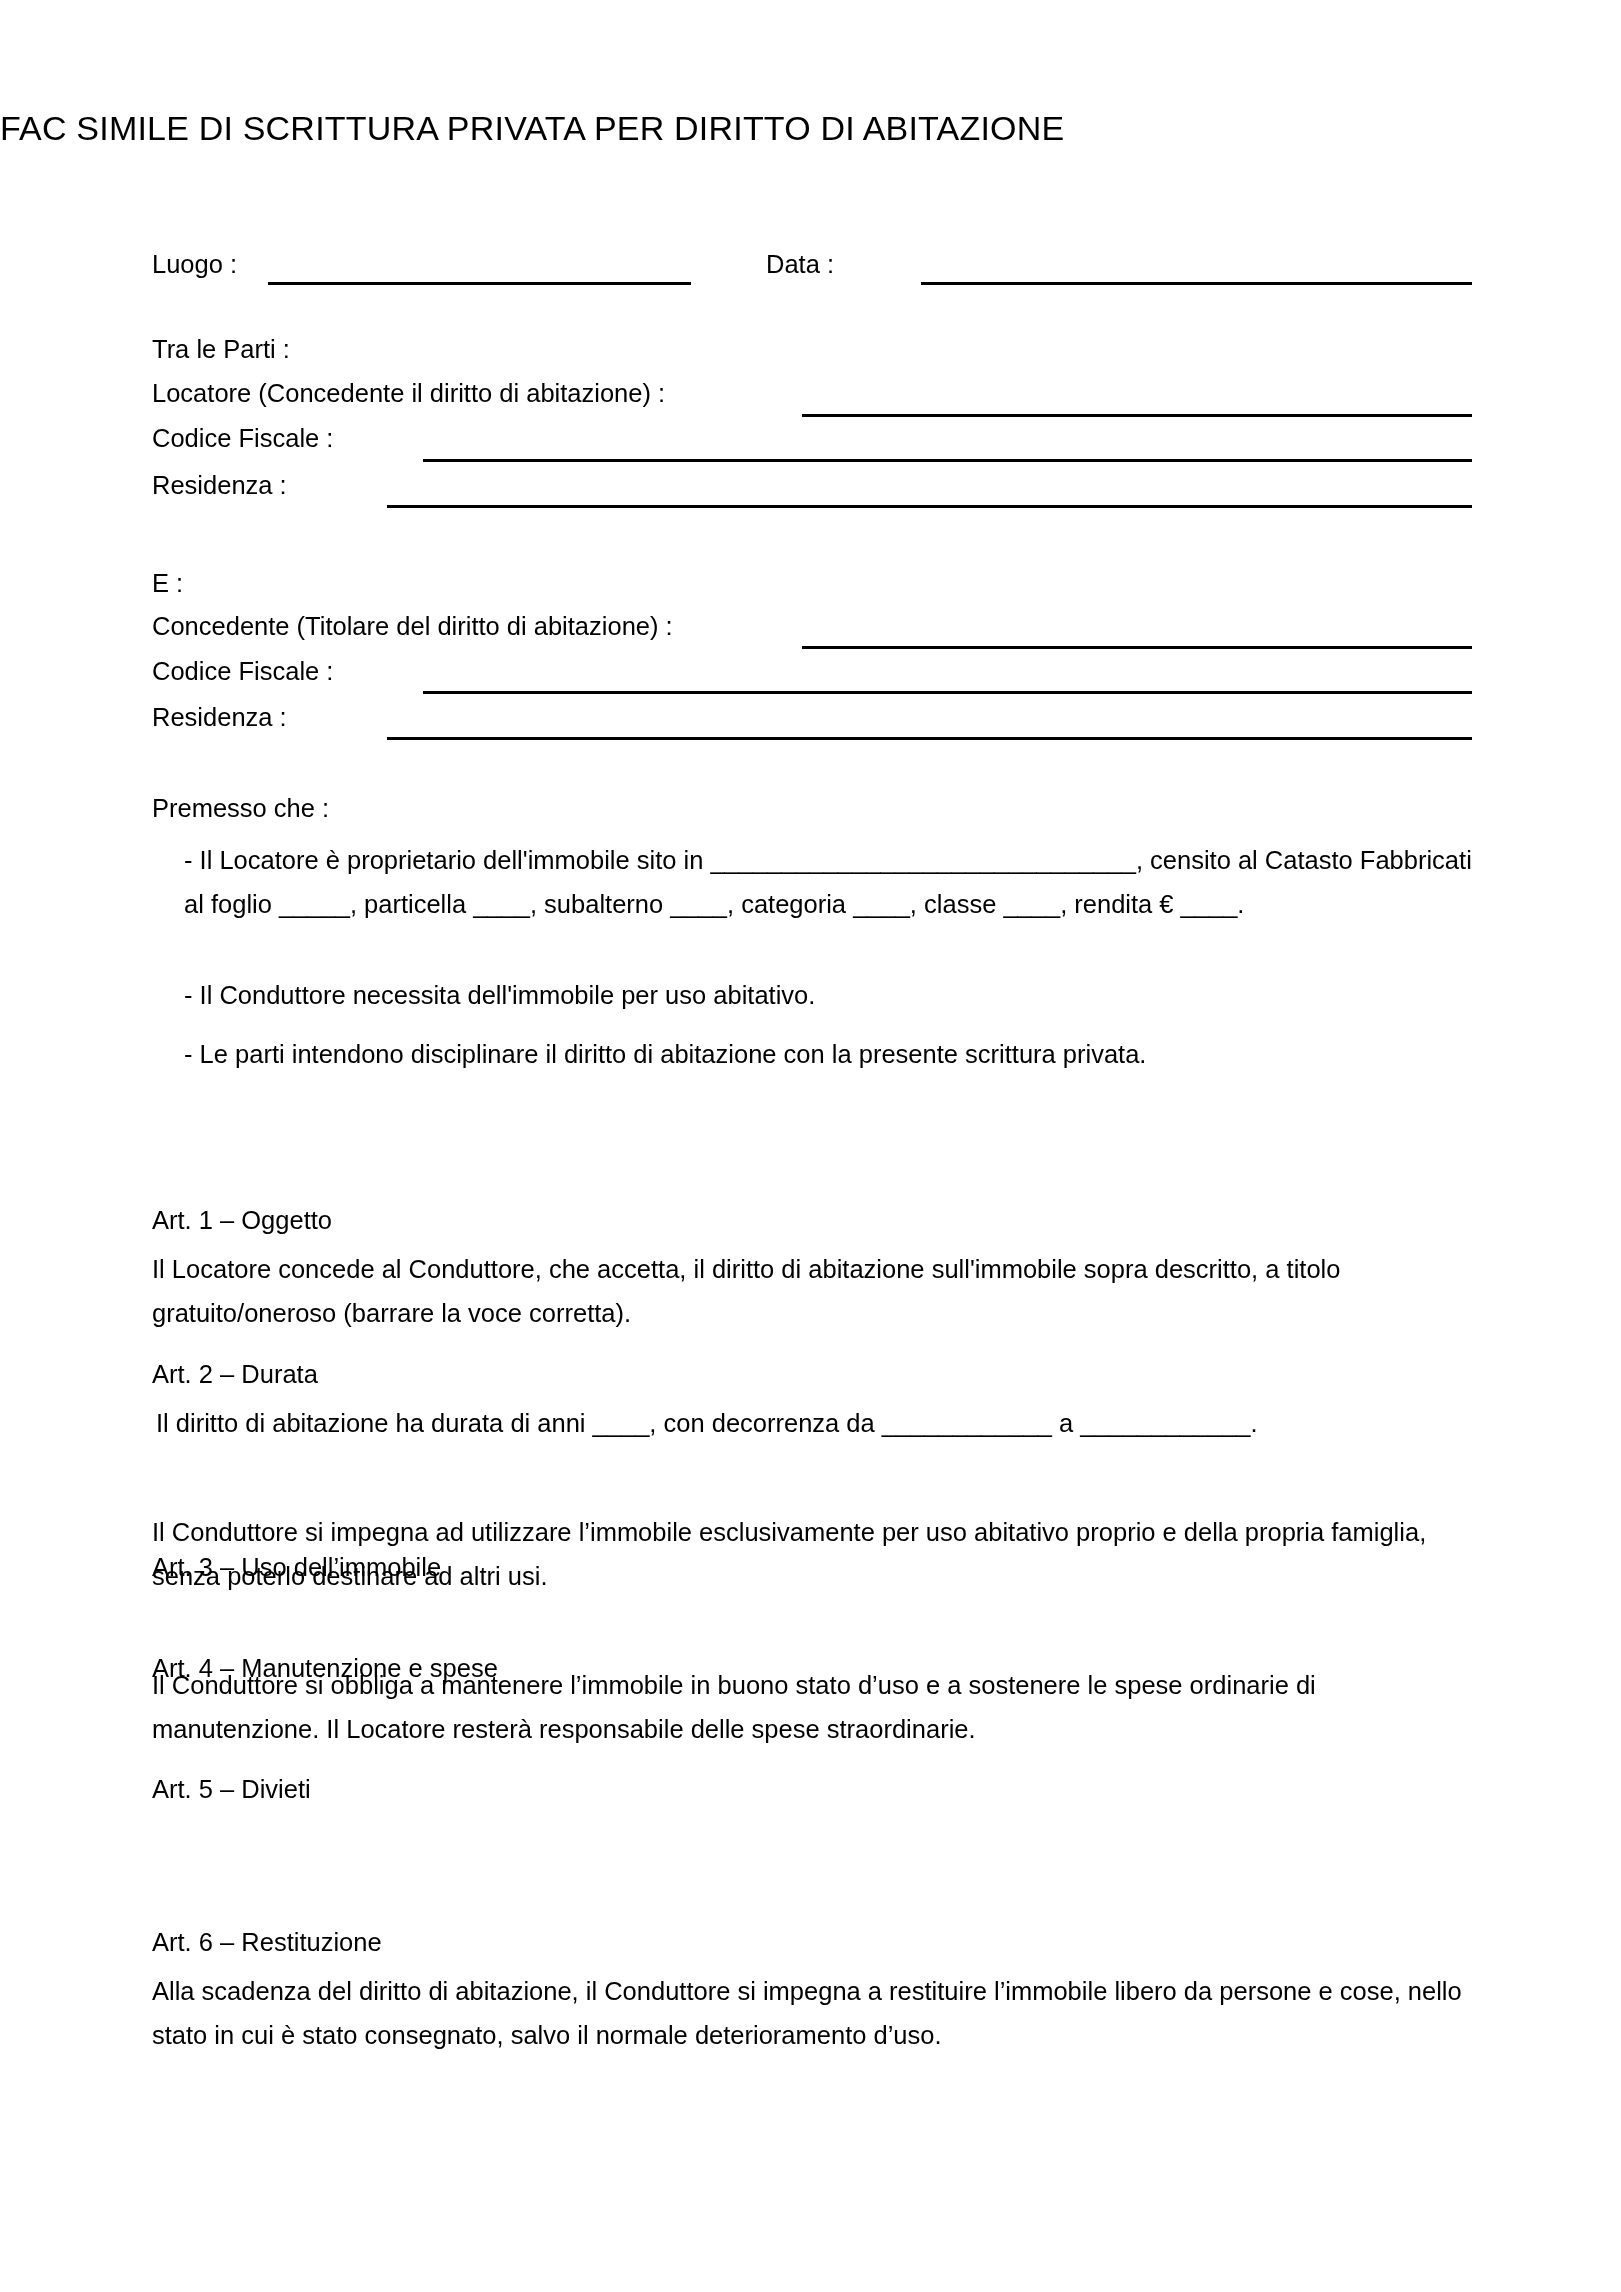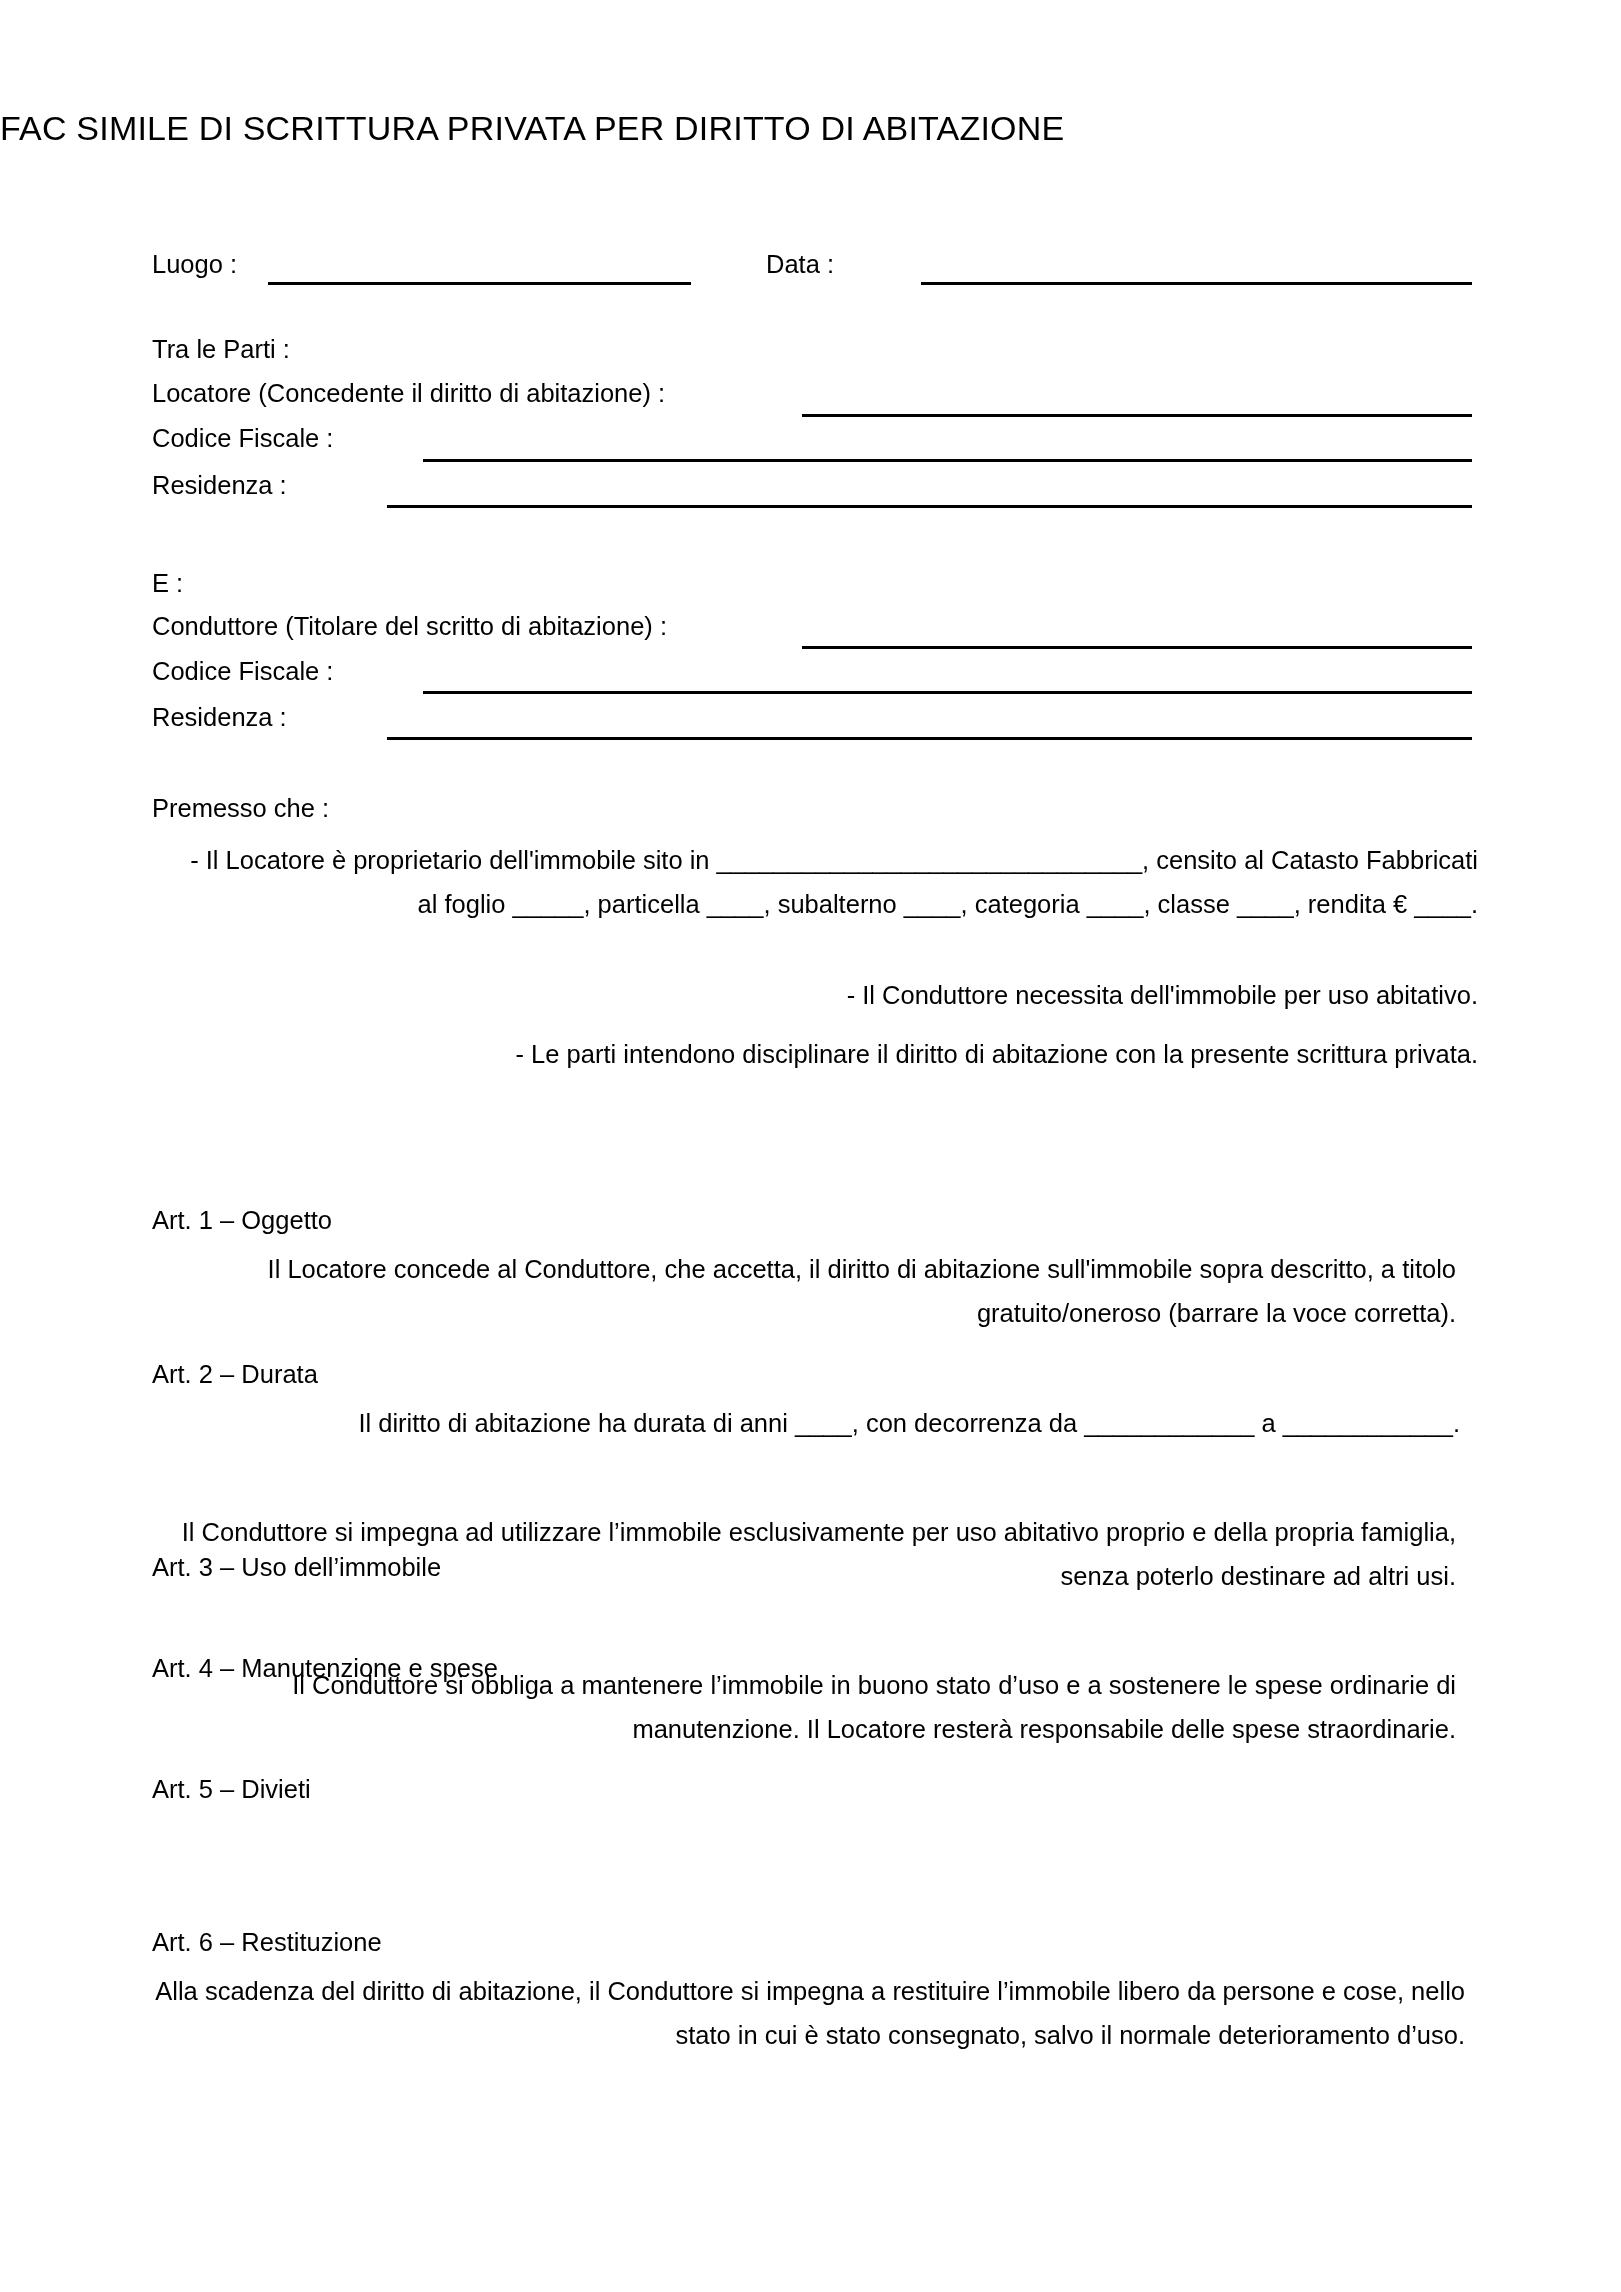--- a/index.html
+++ b/index.html
@@ -39,21 +39,21 @@
     position: absolute;
     font-size: 25.5px;
     line-height: 33px;
     white-space: nowrap;
     text-align: right;
   }
   .para {
     position: absolute;
     font-size: 25.5px;
     line-height: 44px;
-    text-align: right;
+    text-align: left;
   }
   .rule {
     position: absolute;
     height: 0;
     border-top: 3.9px solid #000000;
   }
 </style>
 </head>
 <body>
 
@@ -73,21 +73,21 @@
   <div class="rule" style="left:802px; top:414px; width:670px;"></div>
 
   <div class="t" style="left:152px; top:422px;">Codice Fiscale :</div>
   <div class="rule" style="left:423px; top:459px; width:1049px;"></div>
 
   <div class="t" style="left:152px; top:469px;">Residenza :</div>
   <div class="rule" style="left:387px; top:505px; width:1085px;"></div>
 
   <div class="t" style="left:152px; top:567px;">E :</div>
 
-  <div class="t" style="left:152px; top:610px;">Conduttore (Titolare del scritto di abitazione) :</div>
+  <div class="t" style="left:152px; top:610px;">Concedente (Titolare del diritto di abitazione) :</div>
   <div class="rule" style="left:802px; top:646px; width:670px;"></div>
 
   <div class="t" style="left:152px; top:655px;">Codice Fiscale :</div>
   <div class="rule" style="left:423px; top:691px; width:1049px;"></div>
 
   <div class="t" style="left:152px; top:701px;">Residenza :</div>
   <div class="rule" style="left:387px; top:737px; width:1085px;"></div>
 
   <div class="t" style="left:152px; top:792px;">Premesso che :</div>
 

